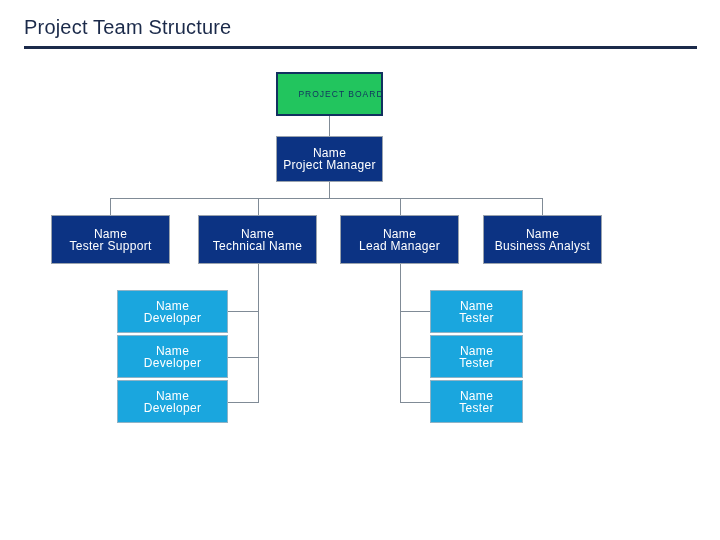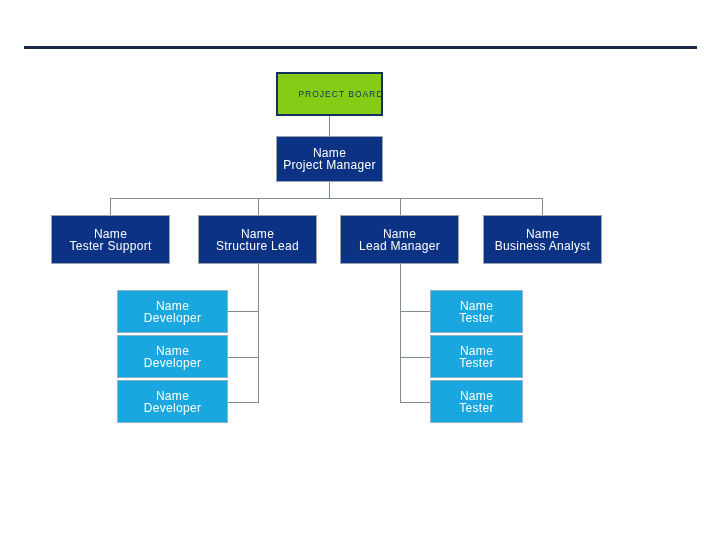--- a/index.html
+++ b/index.html
@@ -69,21 +69,21 @@
     line-height: 12px;
     letter-spacing: 0.3px;
   }
   .node .line1,
   .node .line2 {
     display: block;
     white-space: nowrap;
   }
 
   .node.board {
-    background: #84cc16;
+    background: #22c55e;
     border: 2px solid #12315f;
     color: #12315f;
     font-size: 8.5px;
     letter-spacing: 1px;
     padding-left: 23px;
   }
   .node.navy {
     background: #0c3383;
     border: 1px solid #9aa3ae;
     color: #ffffff;
@@ -98,20 +98,21 @@
   .seg {
     position: absolute;
     background: #808b96;
   }
 </style>
 </head>
 <body>
 
 <div id="slide">
 
+  <div class="title">Project Team Structure</div>
   <div class="title-rule"></div>
 
   <div class="chart">
 
     <div class="connectors">
 
       <div class="seg" style="left:329px; top:116px; width:1px; height:20px;"></div>
 
       <div class="seg" style="left:329px; top:182px; width:1px; height:16px;"></div>
 
@@ -142,21 +143,21 @@
       <span class="line2">Project Manager</span>
     </div>
 
     <div class="node navy" style="left:51px; top:215px; width:119px; height:49px;">
       <span class="line1">Name</span>
       <span class="line2">Tester Support</span>
     </div>
 
     <div class="node navy" style="left:198px; top:215px; width:119px; height:49px;">
       <span class="line1">Name</span>
-      <span class="line2">Structure Lead</span>
+      <span class="line2">Technical Name</span>
     </div>
 
     <div class="node navy" style="left:340px; top:215px; width:119px; height:49px;">
       <span class="line1">Name</span>
       <span class="line2">Lead Manager</span>
     </div>
 
     <div class="node navy" style="left:483px; top:215px; width:119px; height:49px;">
       <span class="line1">Name</span>
       <span class="line2">Business Analyst</span>

